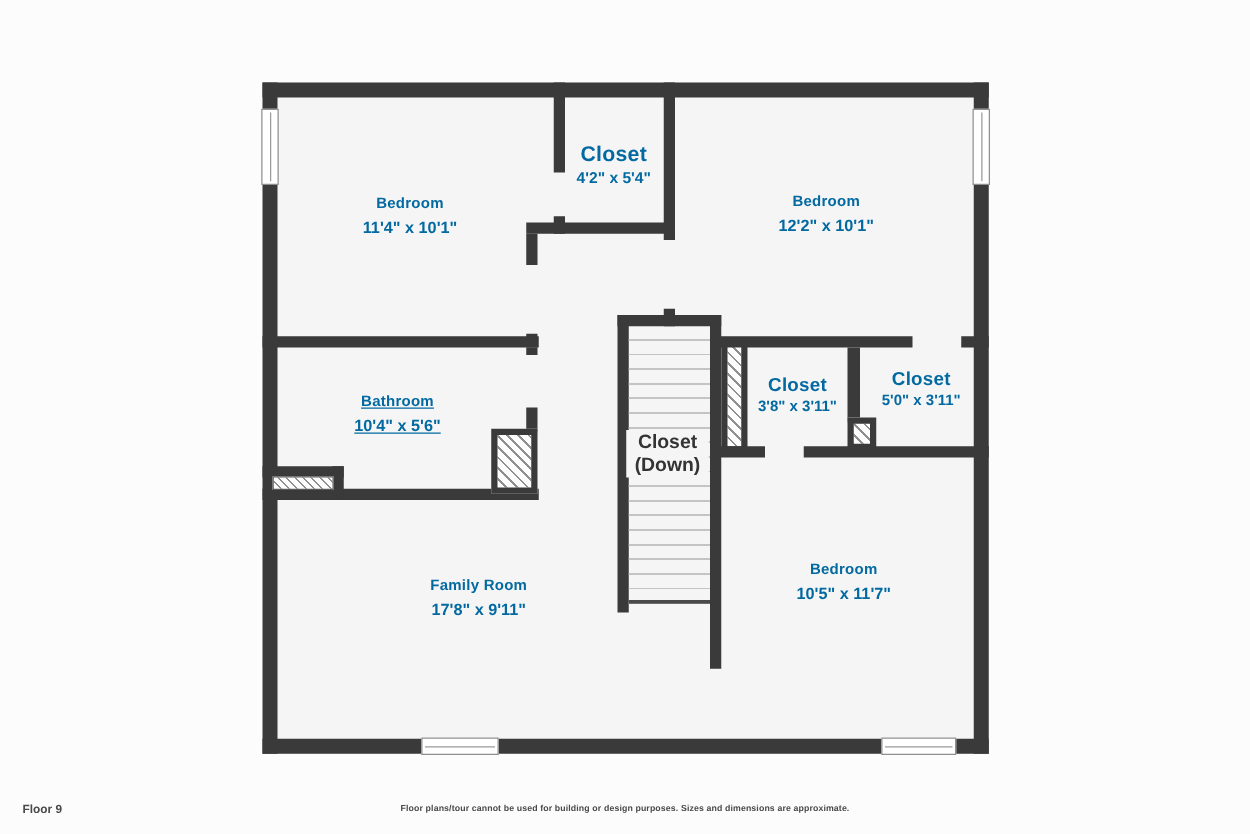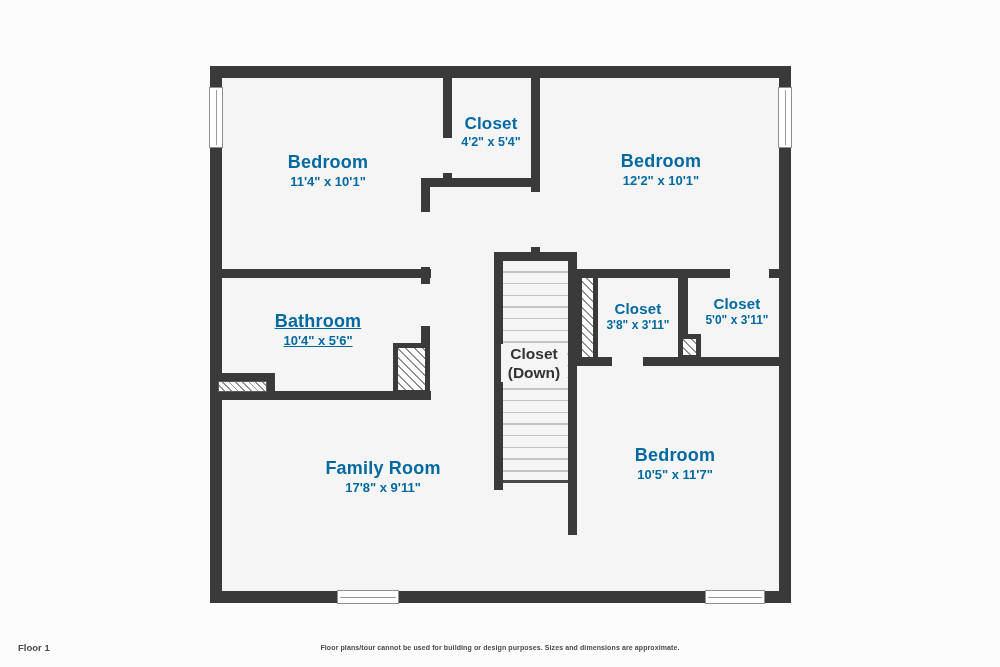--- a/index.html
+++ b/index.html
@@ -17,21 +17,21 @@
   .window.v::after{content:"";position:absolute;left:50%;top:2px;bottom:2px;width:1px;background:#9a9a9a;}
   .window.h::after{content:"";position:absolute;top:50%;left:2px;right:2px;height:1px;background:#9a9a9a;}
   .hatchbox{position:absolute;box-sizing:border-box;border:5px solid #3a3a3a;background-color:#fdfdfd;
     background-image:repeating-linear-gradient(45deg,rgba(0,0,0,0) 0,rgba(0,0,0,0) 4.5px,#8f8f8f 4.5px,#8f8f8f 6px);}
   .hatchstrip{position:absolute;box-sizing:border-box;border:1px solid #5a5a5a;background-color:#fdfdfd;
     background-image:repeating-linear-gradient(45deg,rgba(0,0,0,0) 0,rgba(0,0,0,0) 3.5px,#8f8f8f 3.5px,#8f8f8f 4.7px);}
   .treads{position:absolute;left:503px;top:261px;width:65px;height:222px;
     background-image:repeating-linear-gradient(180deg,rgba(0,0,0,0) 0,rgba(0,0,0,0) 10.2px,#c4c4c4 10.2px,#c4c4c4 11.7px);}
   .tread-last{position:absolute;left:503px;top:480px;width:65px;height:3px;background:#4a4a4a;}
   .room-label{position:absolute;text-align:center;white-space:nowrap;color:#0369a1;}
-  .room-name{font-weight:bold;font-size:18px;line-height:20px;letter-spacing:.2px;}
+  .room-name{font-weight:bold;font-size:12px;line-height:20px;letter-spacing:.2px;}
   .room-dims{font-weight:600;font-size:13px;line-height:17px;margin-top:1px;}
   .md .room-name{font-size:17px;line-height:19px;}
   .md .room-dims{font-size:12.5px;}
   .sm .room-name{font-size:15px;line-height:17px;}
   .sm .room-dims{font-size:12px;line-height:15px;}
   .stairs-label{position:absolute;left:501px;top:344px;width:66px;text-align:center;
     background:#f5f5f5;font-weight:bold;font-size:15.5px;line-height:19px;color:#333;white-space:nowrap;}
   .footer-left{position:absolute;left:18px;top:642px;font-size:9.5px;font-weight:bold;color:#4a4a4a;}
   .footer-center{position:absolute;left:0;right:0;top:644px;text-align:center;font-size:7px;font-weight:600;color:#4a4a4a;letter-spacing:.1px;}
 </style>
@@ -122,16 +122,16 @@
   <div class="room-label" style="left:585px;top:445px;width:180px;">
     <div class="room-name">Bedroom</div>
     <div class="room-dims">10'5" x 11'7"</div>
   </div>
 
   <div class="room-label" style="left:283px;top:458px;width:200px;">
     <div class="room-name">Family Room</div>
     <div class="room-dims">17'8" x 9'11"</div>
   </div>
 
-  <div class="footer-left">Floor 1</div>
+  <div class="footer-left">Floor 9</div>
   <div class="footer-center">Floor plans/tour cannot be used for building or design purposes. Sizes and dimensions are approximate.</div>
 
 </div>
 
 </body></html>

